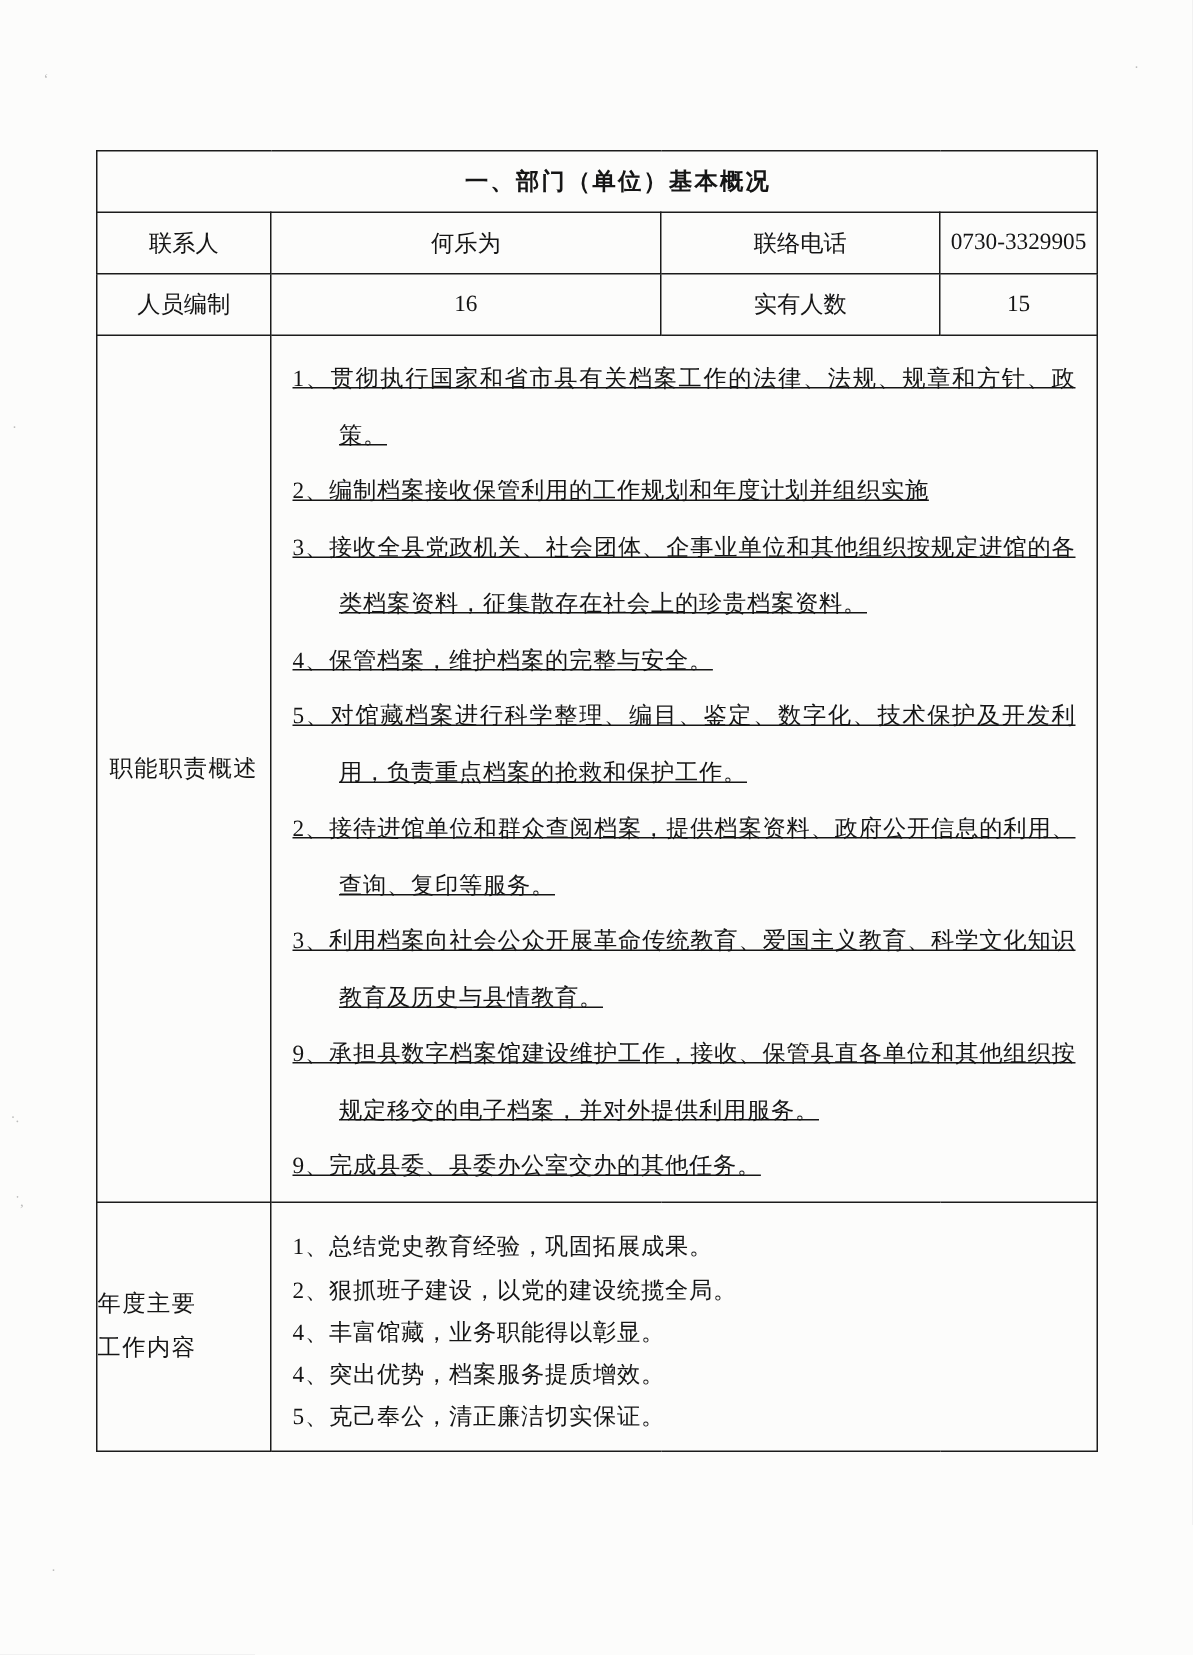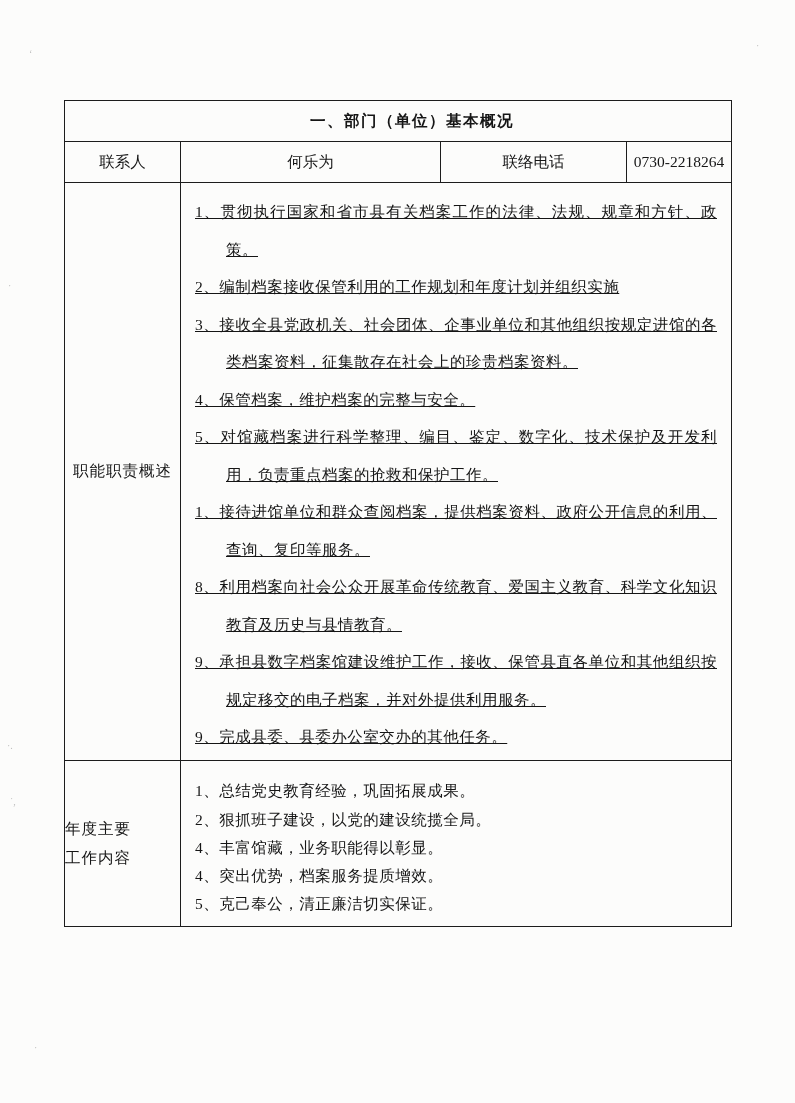--- a/index.html
+++ b/index.html
@@ -105,34 +105,40 @@
 
     <tbody>
         <tr>
       <td class="title-cell" colspan="4">一、部门（单位）基本概况</td>
     </tr>
 
     <tr>
       <td class="label-cell">联系人</td>
       <td class="value-cell">何乐为</td>
       <td class="label-cell">联络电话</td>
-      <td class="value-cell">0730-2218264</td>
+      <td class="value-cell">0730-3329905</td>
     </tr>
 
+    <tr>
+      <td class="label-cell">人员编制</td>
+      <td class="value-cell">16</td>
+      <td class="label-cell">实有人数</td>
+      <td class="value-cell">15</td>
+    </tr>
 
     <tr>
       <td class="duties-label">职能职责概述</td>
       <td class="duties-cell" colspan="3">
         <p class="duty-item">1、贯彻执行国家和省市县有关档案工作的法律、法规、规章和方针、政策。</p>
         <p class="duty-item">2、编制档案接收保管利用的工作规划和年度计划并组织实施</p>
         <p class="duty-item">3、接收全县党政机关、社会团体、企事业单位和其他组织按规定进馆的各类档案资料，征集散存在社会上的珍贵档案资料。</p>
         <p class="duty-item">4、保管档案，维护档案的完整与安全。</p>
         <p class="duty-item">5、对馆藏档案进行科学整理、编目、鉴定、数字化、技术保护及开发利用，负责重点档案的抢救和保护工作。</p>
-        <p class="duty-item">1、接待进馆单位和群众查阅档案，提供档案资料、政府公开信息的利用、查询、复印等服务。</p>
-        <p class="duty-item">8、利用档案向社会公众开展革命传统教育、爱国主义教育、科学文化知识教育及历史与县情教育。</p>
+        <p class="duty-item">2、接待进馆单位和群众查阅档案，提供档案资料、政府公开信息的利用、查询、复印等服务。</p>
+        <p class="duty-item">3、利用档案向社会公众开展革命传统教育、爱国主义教育、科学文化知识教育及历史与县情教育。</p>
         <p class="duty-item">9、承担县数字档案馆建设维护工作，接收、保管县直各单位和其他组织按规定移交的电子档案，并对外提供利用服务。</p>
         <p class="duty-item">9、完成县委、县委办公室交办的其他任务。</p>
       </td>
     </tr>
 
     <tr>
       <td class="annual-label">
         <div>年度主要</div>
         <div>工作内容</div>
       </td>

